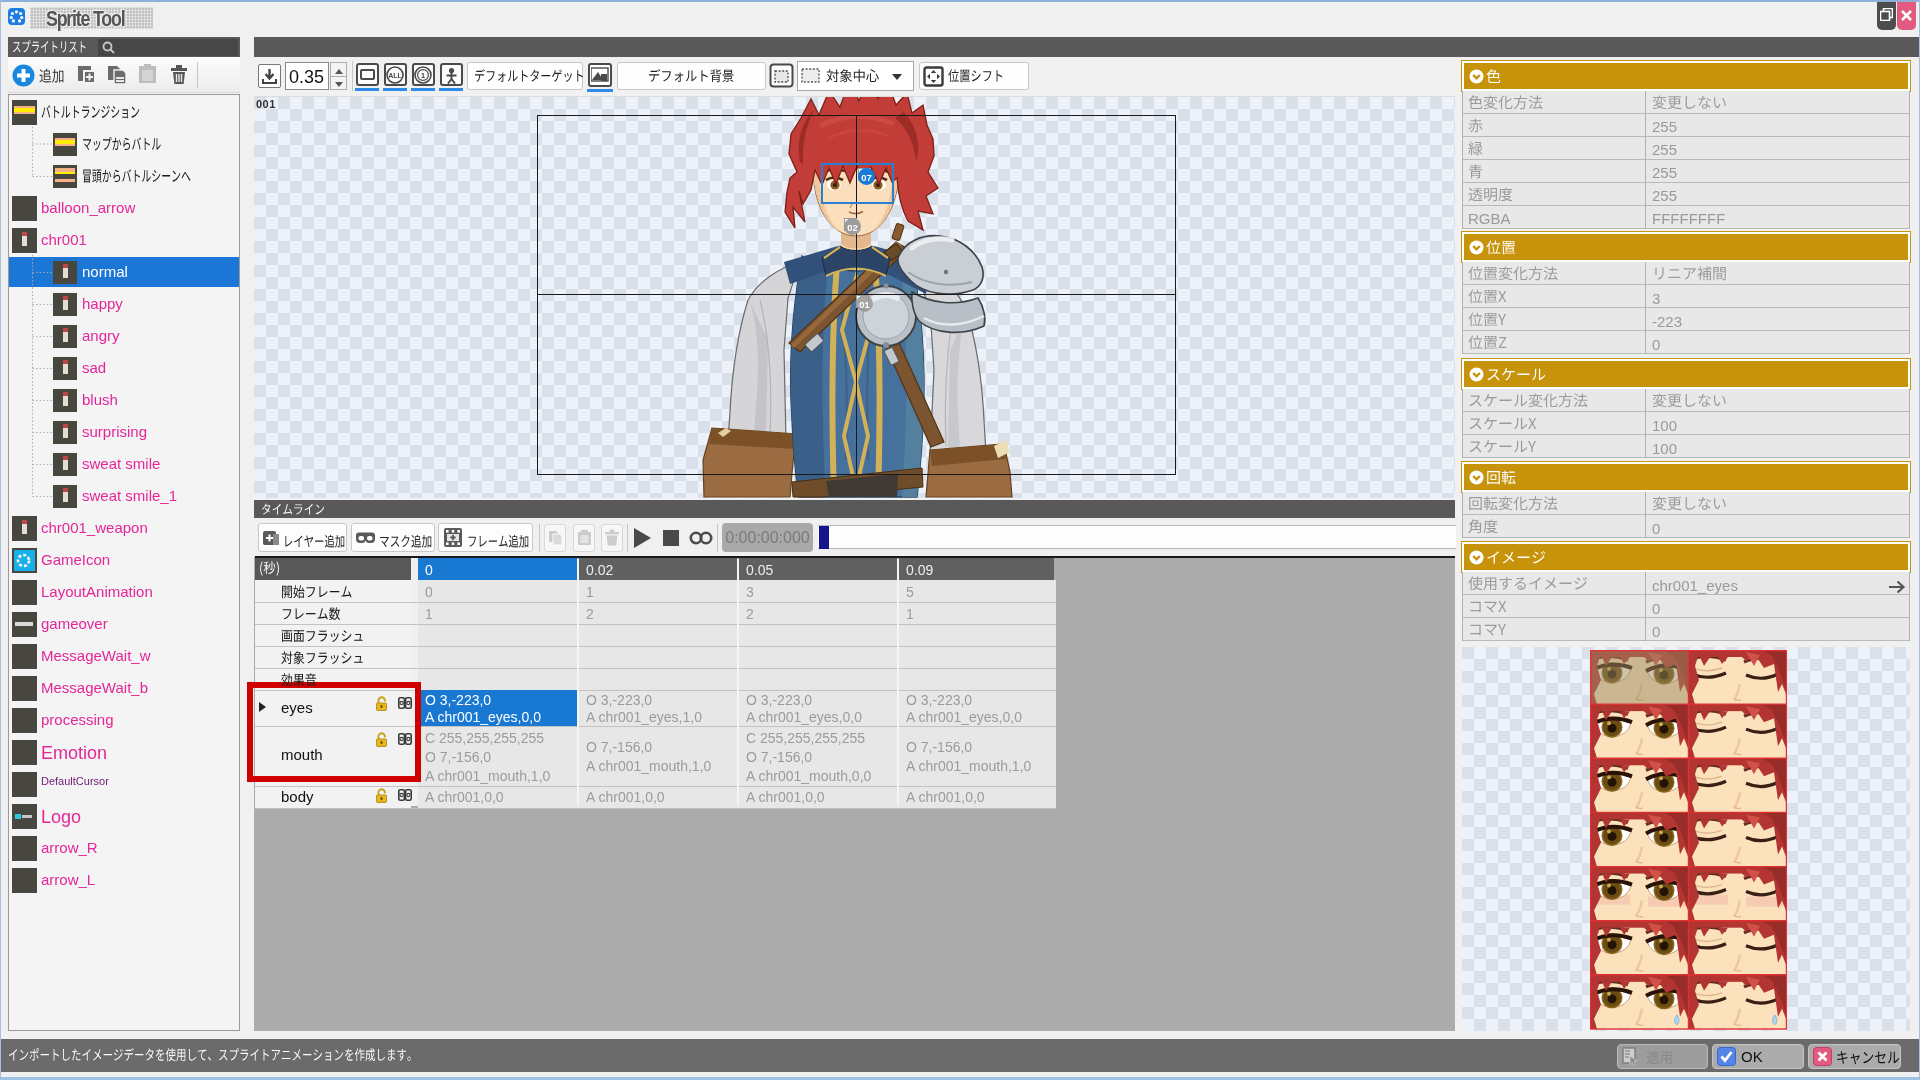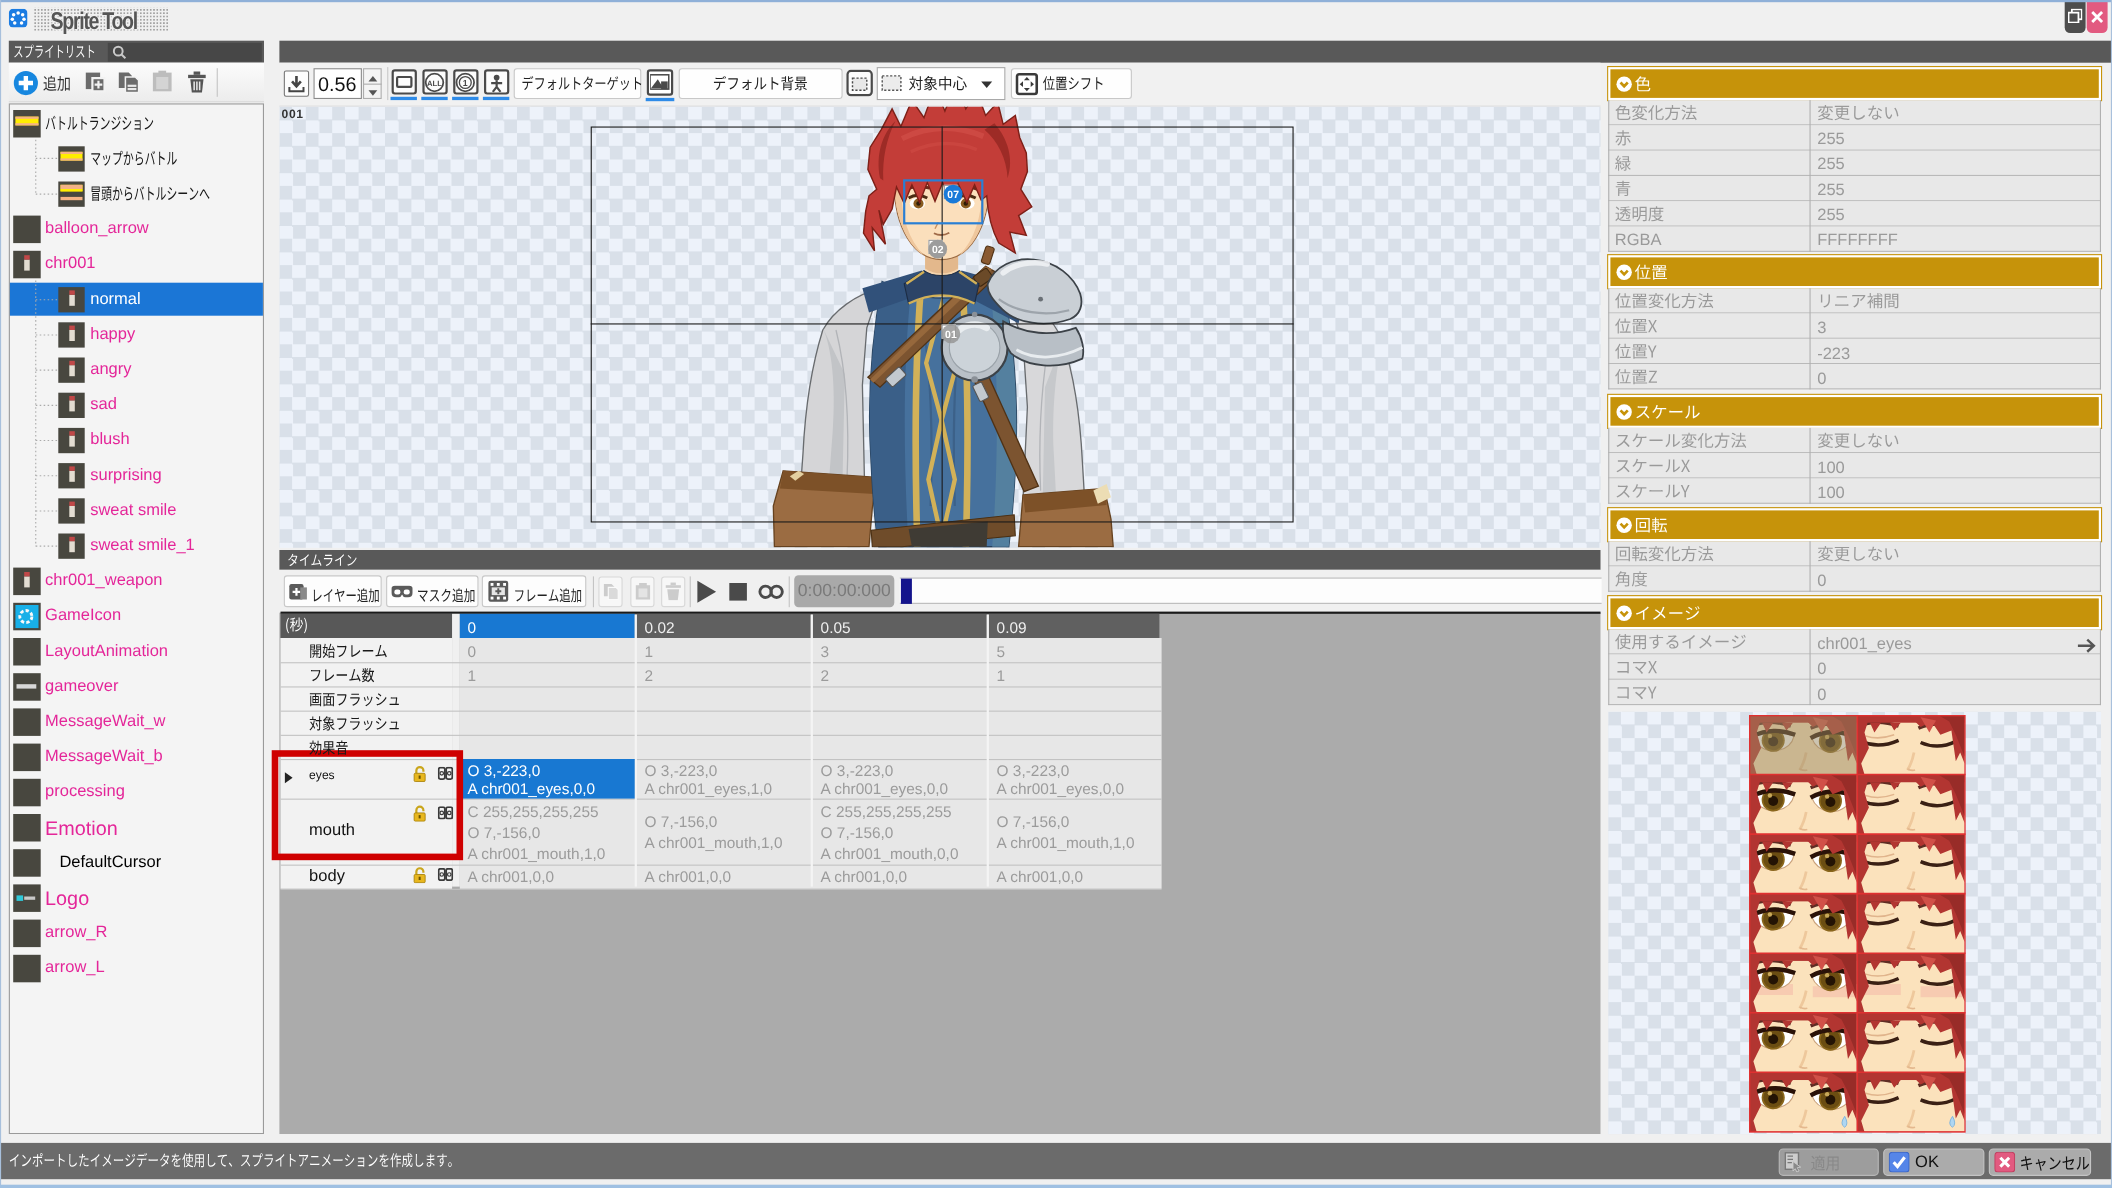--- a/index.html
+++ b/index.html
@@ -132,21 +132,21 @@
 <div class="abs" style="left:41px;top:615px;font-size:15px;color:#e42699">gameover</div>
 <div class="abs" style="left:12px;top:644px;width:25px;height:25px;background:#48473f"></div>
 <div class="abs" style="left:41px;top:647px;font-size:15px;color:#e42699">MessageWait_w</div>
 <div class="abs" style="left:12px;top:676px;width:25px;height:25px;background:#48473f"></div>
 <div class="abs" style="left:41px;top:679px;font-size:15px;color:#e42699">MessageWait_b</div>
 <div class="abs" style="left:12px;top:708px;width:25px;height:25px;background:#48473f"></div>
 <div class="abs" style="left:41px;top:711px;font-size:15px;color:#e42699">processing</div>
 <div class="abs" style="left:12px;top:740px;width:25px;height:25px;background:#48473f"></div>
 <div class="abs" style="left:41px;top:743px;font-size:18px;color:#e42699">Emotion</div>
 <div class="abs" style="left:12px;top:772px;width:25px;height:25px;background:#48473f"></div>
-<div class="abs" style="left:54px;top:775px;font-size:15px;color:#000000">DefaultCursor</div>
+<div class="abs" style="left:41px;top:775px;font-size:11px;color:#701a75">DefaultCursor</div>
 <div class="abs" style="left:12px;top:804px;width:25px;height:25px;background:#48473f"></div>
 <div class="abs" style="left:15px;top:814px;width:6px;height:5px;background:#30c8d8"></div>
 <div class="abs" style="left:22px;top:815px;width:10px;height:3px;background:#c8c8c8"></div>
 <div class="abs" style="left:41px;top:807px;font-size:18px;color:#e42699">Logo</div>
 <div class="abs" style="left:12px;top:836px;width:25px;height:25px;background:#48473f"></div>
 <div class="abs" style="left:41px;top:839px;font-size:15px;color:#e42699">arrow_R</div>
 <div class="abs" style="left:12px;top:868px;width:25px;height:25px;background:#48473f"></div>
 <div class="abs" style="left:41px;top:871px;font-size:15px;color:#e42699">arrow_L</div>
 <svg class="abs" style="left:0px;top:0px;z-index:15" width="250" height="937">
     <g stroke="#aaa" stroke-dasharray="1.4 2.2" fill="none">
@@ -163,21 +163,21 @@
     </g>
   </svg>
 <div class="abs darkbar" style="left:254px;top:37px;width:1666px;height:20px"></div>
 <div class="abs" style="left:254px;top:57px;width:1201px;height:40px;background:#f1f1f1;border-bottom:1px solid #dcdcdc"></div>
 <div class="abs" style="left:258px;top:64px;width:23px;height:24px;border:1px solid #777;border-radius:2px;background:#fdfdfd"></div>
 <svg class="abs" style="left:262px;top:68px" width="15" height="16">
     <path d="M7.5 1 V9 M3.5 6 L7.5 10.5 L11.5 6" stroke="#444" stroke-width="2.4" fill="none"></path>
     <path d="M1 11 v4 h13 v-4" stroke="#444" stroke-width="2" fill="none"></path>
   </svg>
 <div class="abs" style="left:285px;top:62px;width:44px;height:28px;background:#fff;border:1px solid #8a8a8a"></div>
-<div class="abs" style="left:289px;top:67px;font-size:18px;color:#111">0.56</div>
+<div class="abs" style="left:289px;top:67px;font-size:18px;color:#111">0.35</div>
 <div class="abs" style="left:330px;top:62px;width:17px;height:28px;background:#f4f4f4;border:1px solid #adadad"></div>
 <div class="abs" style="left:330px;top:76px;width:17px;height:1px;background:#adadad"></div>
 <div class="abs" style="left:335px;top:69px;width:0;height:0;border-left:4px solid rgba(0,0,0,0);border-right:4px solid rgba(0,0,0,0);border-bottom:5px solid #555"></div>
 <div class="abs" style="left:335px;top:82px;width:0;height:0;border-left:4px solid rgba(0,0,0,0);border-right:4px solid rgba(0,0,0,0);border-top:5px solid #555"></div>
 <div class="abs" style="left:352px;top:61px;width:1px;height:30px;background:#c8c8c8"></div>
 <div class="abs" style="left:356px;top:63px;width:23px;height:23px;border:2px solid #4a4a4a;border-radius:3px;background:#fcfcfc"></div>
 <div class="abs" style="left:356px;top:69px;margin-left:4px;width:15px;height:11px;border:2px solid #4a4a4a;border-radius:2px"></div>
 <div class="abs" style="left:355px;top:88px;width:24px;height:3px;background:#2e8be8"></div>
 <div class="abs" style="left:384px;top:63px;width:23px;height:23px;border:2px solid #4a4a4a;border-radius:3px;background:#fcfcfc"></div>
 <svg class="abs" style="left:384px;top:66px" width="23" height="18">
@@ -406,21 +406,21 @@
 <div class="abs" style="left:906px;top:692px;font-size:14px;color:#9b9b9b;line-height:17px">O 3,-223,0<br>A chr001_eyes,0,0</div>
 <div class="abs" style="left:425px;top:729px;font-size:14px;color:#9b9b9b;line-height:19px">C 255,255,255,255<br>O 7,-156,0<br>A chr001_mouth,1,0</div>
 <div class="abs" style="left:586px;top:738px;font-size:14px;color:#9b9b9b;line-height:19px">O 7,-156,0<br>A chr001_mouth,1,0</div>
 <div class="abs" style="left:746px;top:729px;font-size:14px;color:#9b9b9b;line-height:19px">C 255,255,255,255<br>O 7,-156,0<br>A chr001_mouth,0,0</div>
 <div class="abs" style="left:906px;top:738px;font-size:14px;color:#9b9b9b;line-height:19px">O 7,-156,0<br>A chr001_mouth,1,0</div>
 <div class="abs" style="left:425px;top:789px;font-size:14px;color:#9b9b9b">A chr001,0,0</div>
 <div class="abs" style="left:586px;top:789px;font-size:14px;color:#9b9b9b">A chr001,0,0</div>
 <div class="abs" style="left:746px;top:789px;font-size:14px;color:#9b9b9b">A chr001,0,0</div>
 <div class="abs" style="left:906px;top:789px;font-size:14px;color:#9b9b9b">A chr001,0,0</div>
 <div class="abs" style="left:259px;top:702px;width:0;height:0;border-top:5px solid rgba(0,0,0,0);border-bottom:5px solid rgba(0,0,0,0);border-left:7px solid #222"></div>
-<div class="abs" style="left:281px;top:699px;font-size:11px;color:#111">eyes</div>
+<div class="abs" style="left:281px;top:699px;font-size:15px;color:#111">eyes</div>
 <div class="abs" style="left:281px;top:746px;font-size:15px;color:#111">mouth</div>
 <div class="abs" style="left:281px;top:788px;font-size:15px;color:#111">body</div>
 <svg class="abs" style="left:374px;top:695px" width="15" height="16">
     <path d="M4.5 8 V5.5 a3.2 3.2 0 0 1 6.4 0 V6.5" fill="none" stroke="#caa61c" stroke-width="2"></path>
     <rect x="2.5" y="8" width="10" height="7.5" rx="1" fill="#e8b71e" stroke="#a8820a" stroke-width=".8"></rect>
     <rect x="6.6" y="10" width="1.8" height="3" fill="#6b5200"></rect>
   </svg>
 <svg class="abs" style="left:398px;top:697px" width="14" height="12">
     <rect x="0.8" y="0.8" width="5.6" height="10.4" rx="1.5" fill="none" stroke="#3a3a3a" stroke-width="1.6"></rect>
     <rect x="7.6" y="0.8" width="5.6" height="10.4" rx="1.5" fill="none" stroke="#3a3a3a" stroke-width="1.6"></rect>

